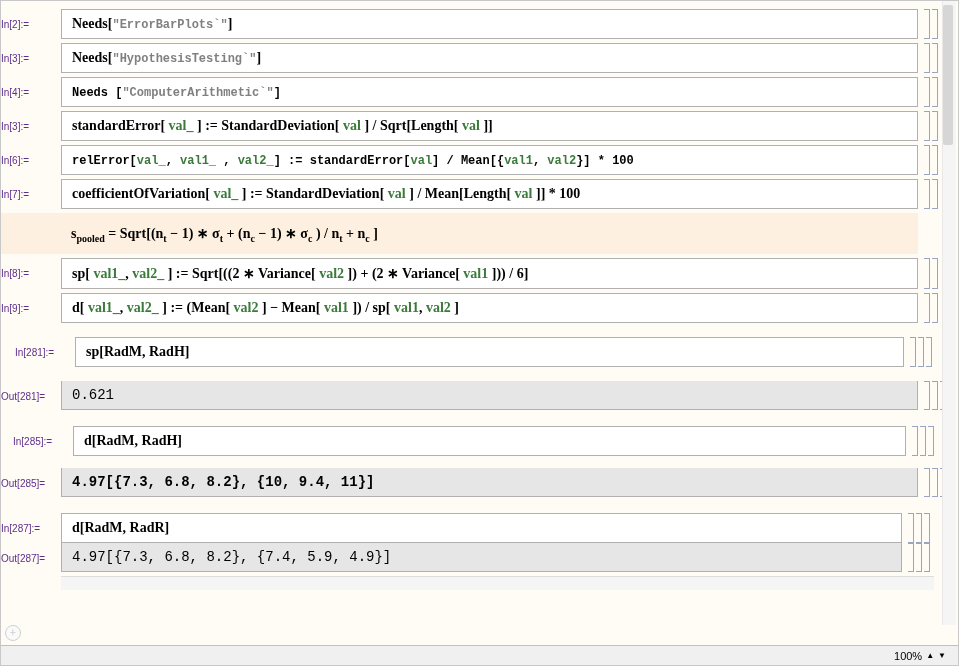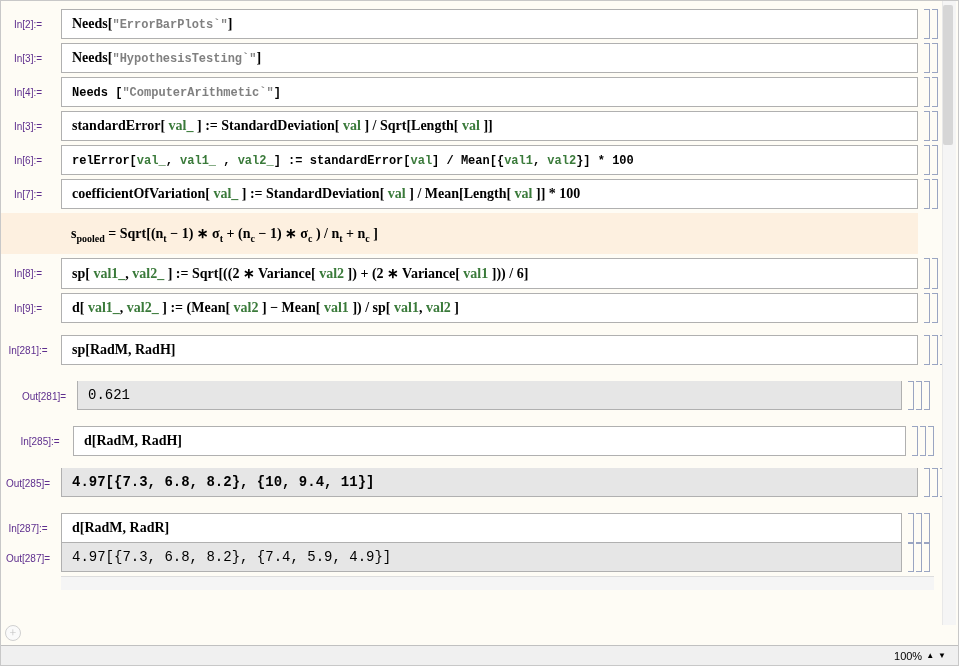--- a/index.html
+++ b/index.html
@@ -27,21 +27,21 @@
   }
   .cell-group {
     display: flex;
     align-items: stretch;
     margin: 4px 0;
     position: relative;
   }
   .in-label, .out-label {
     width: 60px;
     flex-shrink: 0;
-    text-align: center;
+    text-align: left;
     font-size: 10px;
     padding-right: 6px;
     padding-top: 10px;
     font-family: Arial, sans-serif;
   }
   .in-label { color: #5e2e8e; }
   .out-label { color: #5e2e8e; }
   .cell-box {
     flex: 1;
     margin-right: 40px;
@@ -235,30 +235,30 @@
       <div class="cell-box">
         <span>d[</span><span class="var-italic"> val1_</span><span>, </span><span class="var-italic"> val2_</span><span> ] :=  (Mean[</span><span class="var-italic"> val2</span><span> ] − Mean[</span><span class="var-italic"> val1</span><span> ]) / sp[</span><span class="var-italic"> val1</span><span>, </span><span class="var-italic"> val2</span><span> ]</span>
       </div>
       <div class="brackets">
           <div class="bracket"></div>
           <div class="bracket"></div>
         </div>
     </div>
 
     <div style="margin:12px 0 4px 0">
-    <div class="cell-group" style="margin:0">
+    <div class="cell-group" style="margin:14px">
       <div class="in-label">In[281]:=</div>
       <div class="cell-box"><span>sp[RadM, RadH]</span></div>
       <div class="brackets">
             <div class="bracket"></div>
             <div class="bracket"></div>
             <div class="bracket"></div>
           </div>
     </div>
-    <div class="cell-group" style="margin:16px">
+    <div class="cell-group" style="margin:0">
       <div class="out-label">Out[281]=</div>
       <div class="cell-box output"><span>0.621</span></div>
       <div class="brackets">
             <div class="bracket"></div>
             <div class="bracket"></div>
             <div class="bracket"></div>
           </div>
     </div>
     </div>
 

